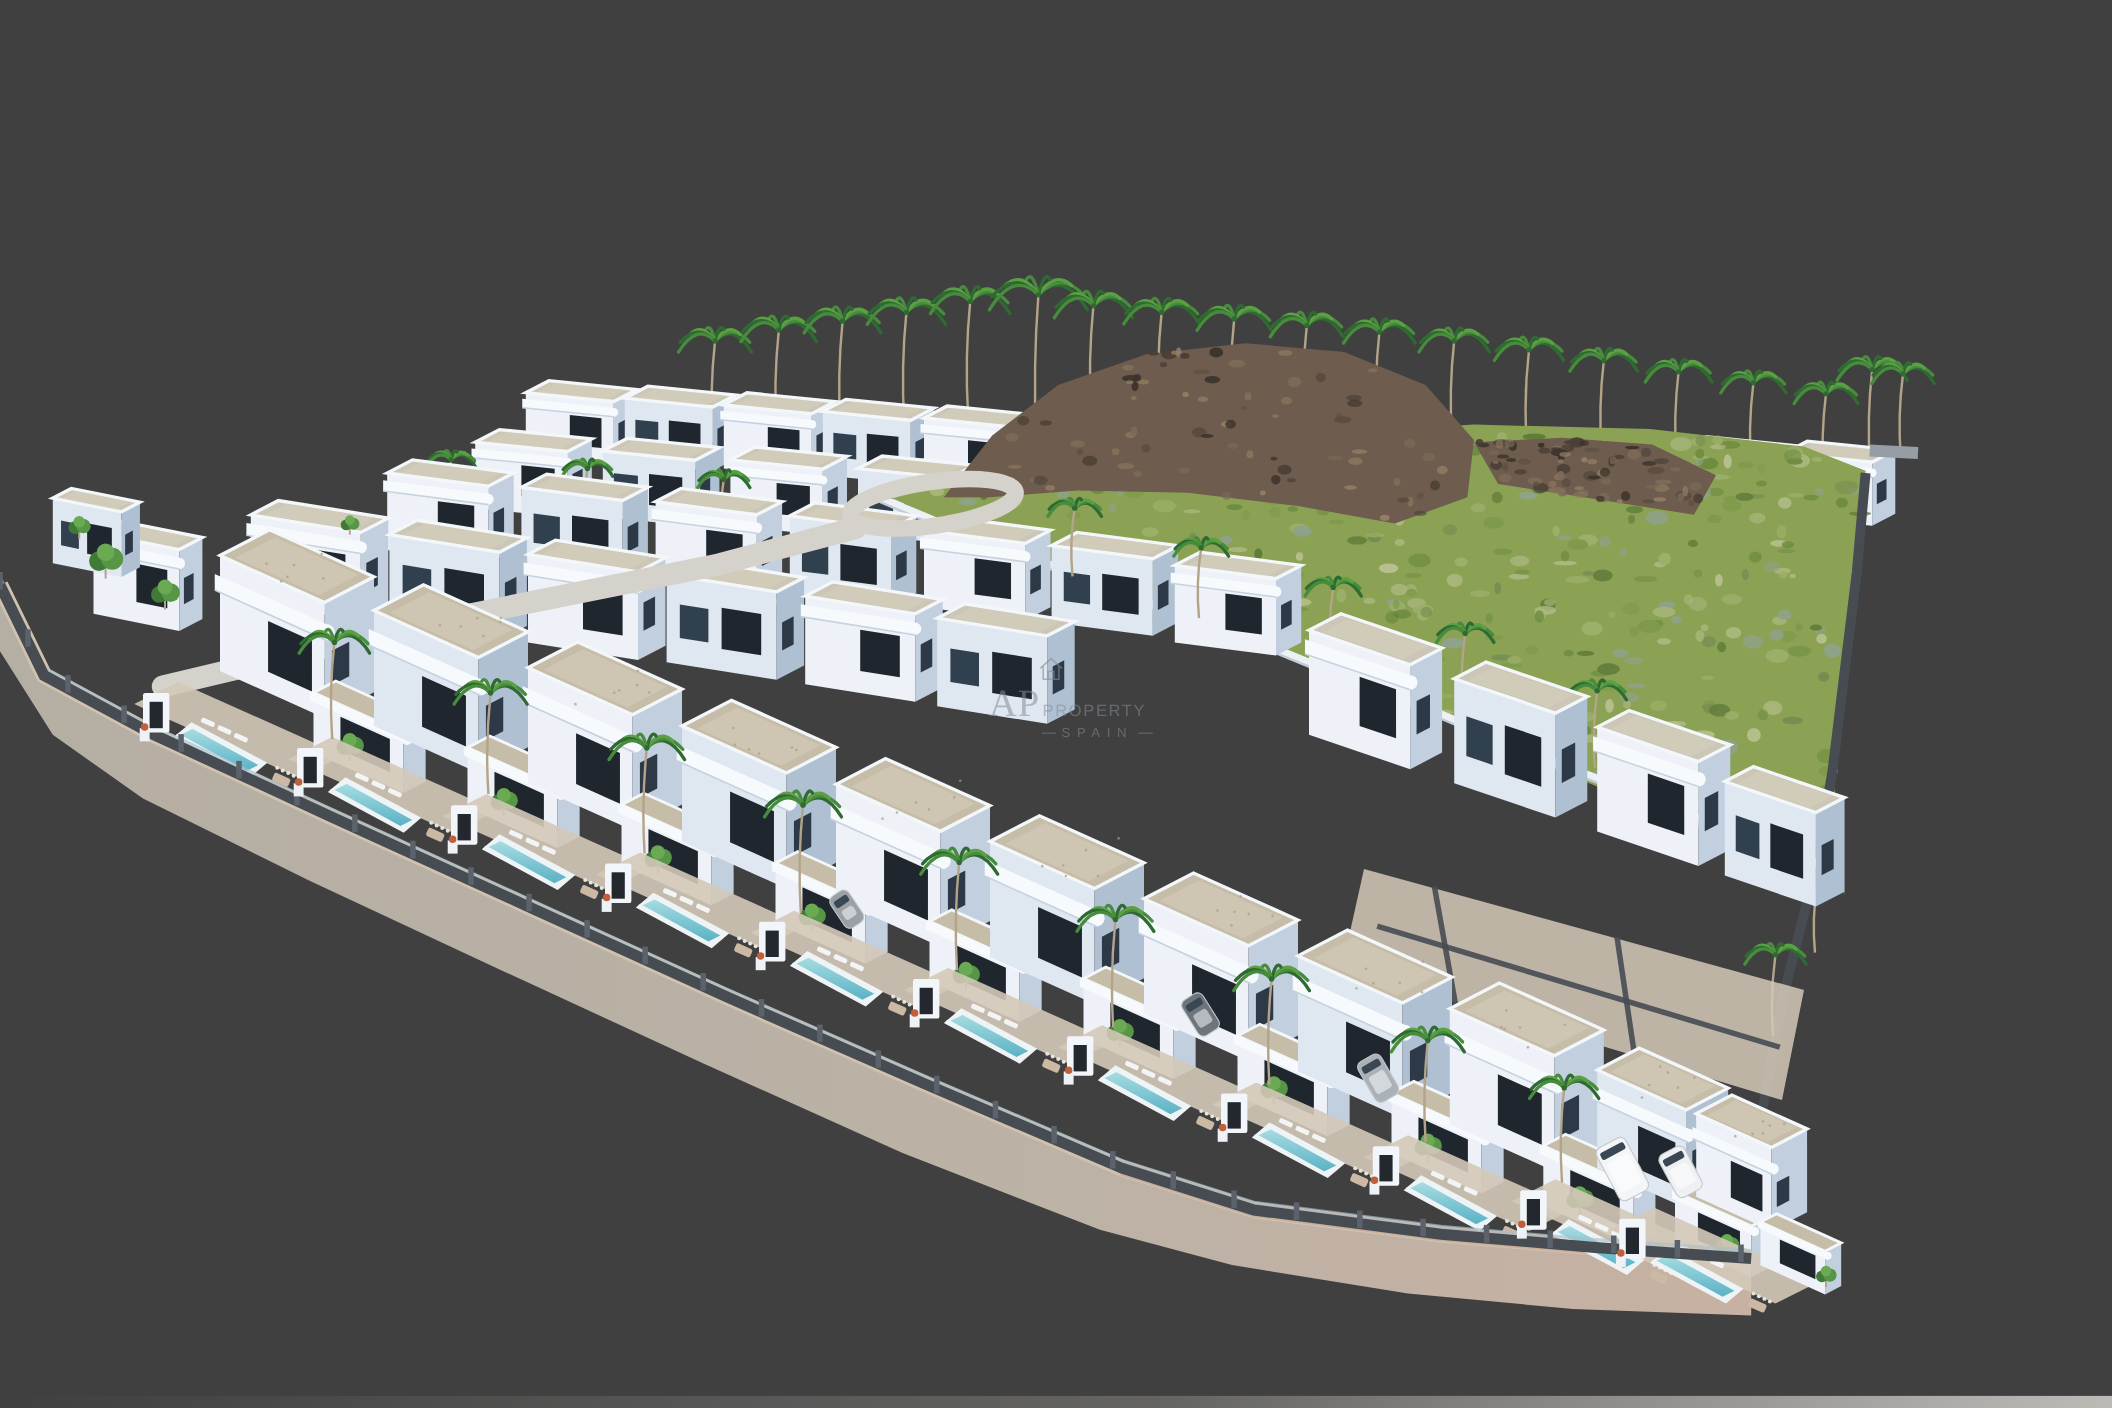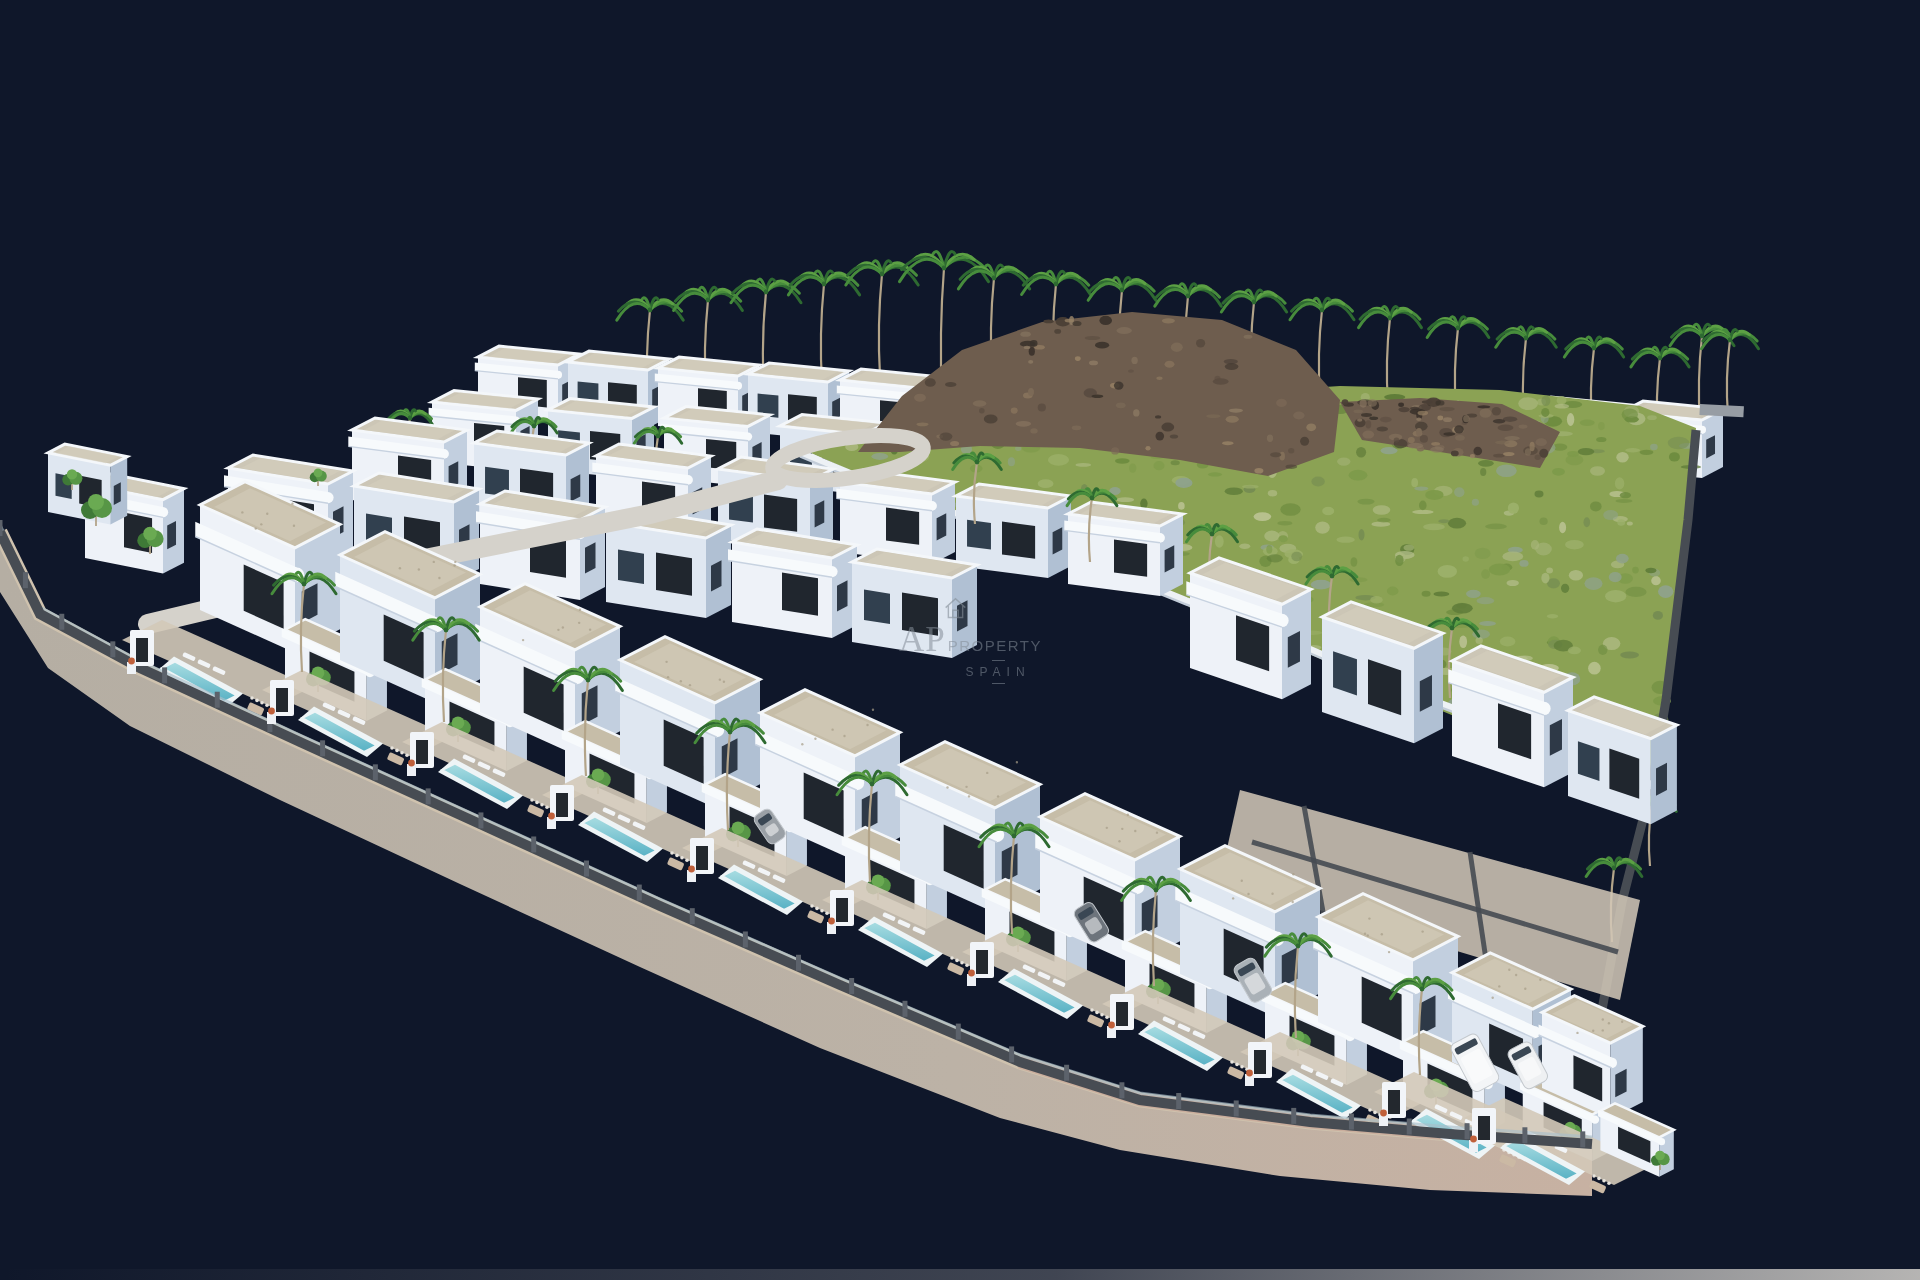--- a/index.html
+++ b/index.html
@@ -1,26 +1,26 @@
 <!DOCTYPE html>
 <html><head>
 <meta charset="utf-8">
 <style>
   html,body{margin:0;padding:0;background:#ffffff;}
-  .stage{position:relative;width:1920px;height:1280px;overflow:hidden;background:#0f172a;
+  .stage{position:relative;width:1920px;height:1280px;overflow:hidden;background:#404040;
          font-family:"Liberation Sans",sans-serif;}
   #scene{position:absolute;left:0;top:0;width:1920px;height:1280px;display:block;}
   
   .watermark{position:absolute;left:899px;top:596px;width:150px;
              color:rgba(132,141,152,0.55);pointer-events:none;line-height:1;}
   .wm-icon{display:block;margin:0 0 1px 44px;width:25px;height:25px;color:rgba(132,141,152,0.6);}
   .wm-main{display:flex;align-items:baseline;white-space:nowrap;}
   .wm-ap{font-family:"Liberation Serif",serif;font-size:35px;letter-spacing:1px;}
   .wm-prop{font-family:"Liberation Sans",sans-serif;font-size:15px;letter-spacing:1.5px;margin-left:2px;font-weight:400;}
-  .wm-sub{display:flex;align-items:center;gap:5px;margin-left:48px;margin-top:3px;flex-direction:column;}
+  .wm-sub{display:flex;align-items:center;gap:5px;margin-left:48px;margin-top:3px;}
   .wm-spain{font-size:12px;letter-spacing:6px;}
   .wm-line{width:13px;height:1px;background:rgba(132,141,152,0.55);}
 </style>
 </head>
 <body>
 
 <div class="stage">
   <svg id="scene" viewBox="0 0 1920 1280" xmlns="http://www.w3.org/2000/svg">
       <defs>
         <linearGradient id="gRoad" x1="0" y1="0" x2="1" y2="0">

